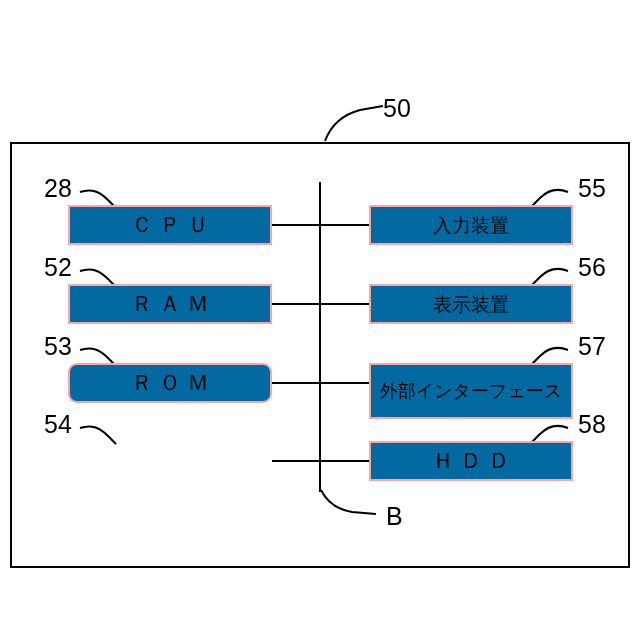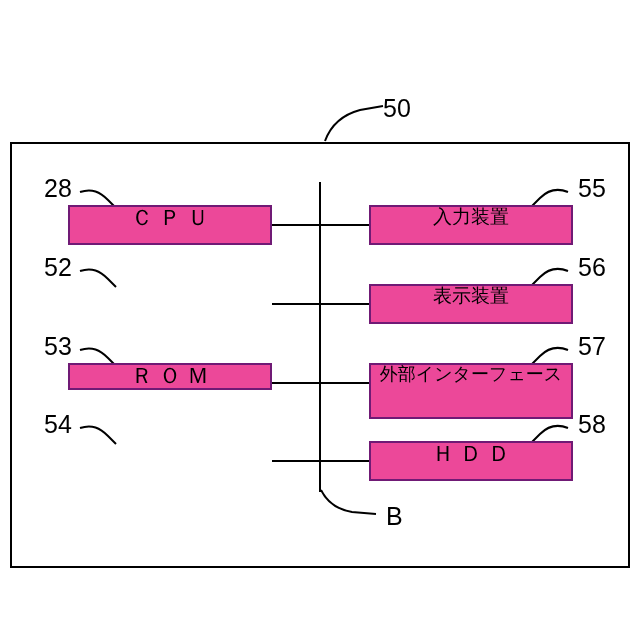--- a/index.html
+++ b/index.html
@@ -22,24 +22,24 @@
   .svg-layer {
     position: absolute;
     left: 0;
     top: 0;
     width: 640px;
     height: 640px;
   }
   .box {
     position: absolute;
     box-sizing: border-box;
-    border: 2px solid #701a75;
-    background: #ec4899;
+    border: 2px solid #fca5a5;
+    background: #0369a1;
     display: flex;
-    align-items: flex-start;
+    align-items: center;
     justify-content: center;
     text-align: center;
     line-height: 1;
   }
   .box-label {
     display: block;
     white-space: nowrap;
   }
   .wide-letters {
     letter-spacing: 6px;
@@ -93,21 +93,24 @@
 
     <path d="M 530 208 L 540 198 C 548 190, 558 188, 568 192" fill="none" stroke="#000" stroke-width="2"></path>
     <path d="M 530 287 L 540 277 C 548 269, 558 267, 568 271" fill="none" stroke="#000" stroke-width="2"></path>
     <path d="M 530 366 L 540 356 C 548 348, 558 346, 568 350" fill="none" stroke="#000" stroke-width="2"></path>
     <path d="M 530 444 L 540 434 C 548 426, 558 424, 568 428" fill="none" stroke="#000" stroke-width="2"></path>
   </svg>
 
   <div class="box" style="left:68px; top:205px; width:204px; height:40px;">
     <span class="box-label wide-letters">ＣＰＵ</span>
   </div>
-  <div class="box" style="left:68px; top:363px; width:204px; height:27px;">
+  <div class="box" style="left:68px; top:284px; width:204px; height:40px;">
+    <span class="box-label wide-letters">ＲＡＭ</span>
+  </div>
+  <div class="box" style="left:68px; top:363px; width:204px; height:40px;border-radius:9px;">
     <span class="box-label wide-letters">ＲＯＭ</span>
   </div>
 
   <div class="box" style="left:369px; top:205px; width:204px; height:40px;">
     <span class="box-label jp">入力装置</span>
   </div>
   <div class="box" style="left:369px; top:284px; width:204px; height:40px;">
     <span class="box-label jp">表示装置</span>
   </div>
   <div class="box" style="left:369px; top:363px; width:204px; height:56px;">

